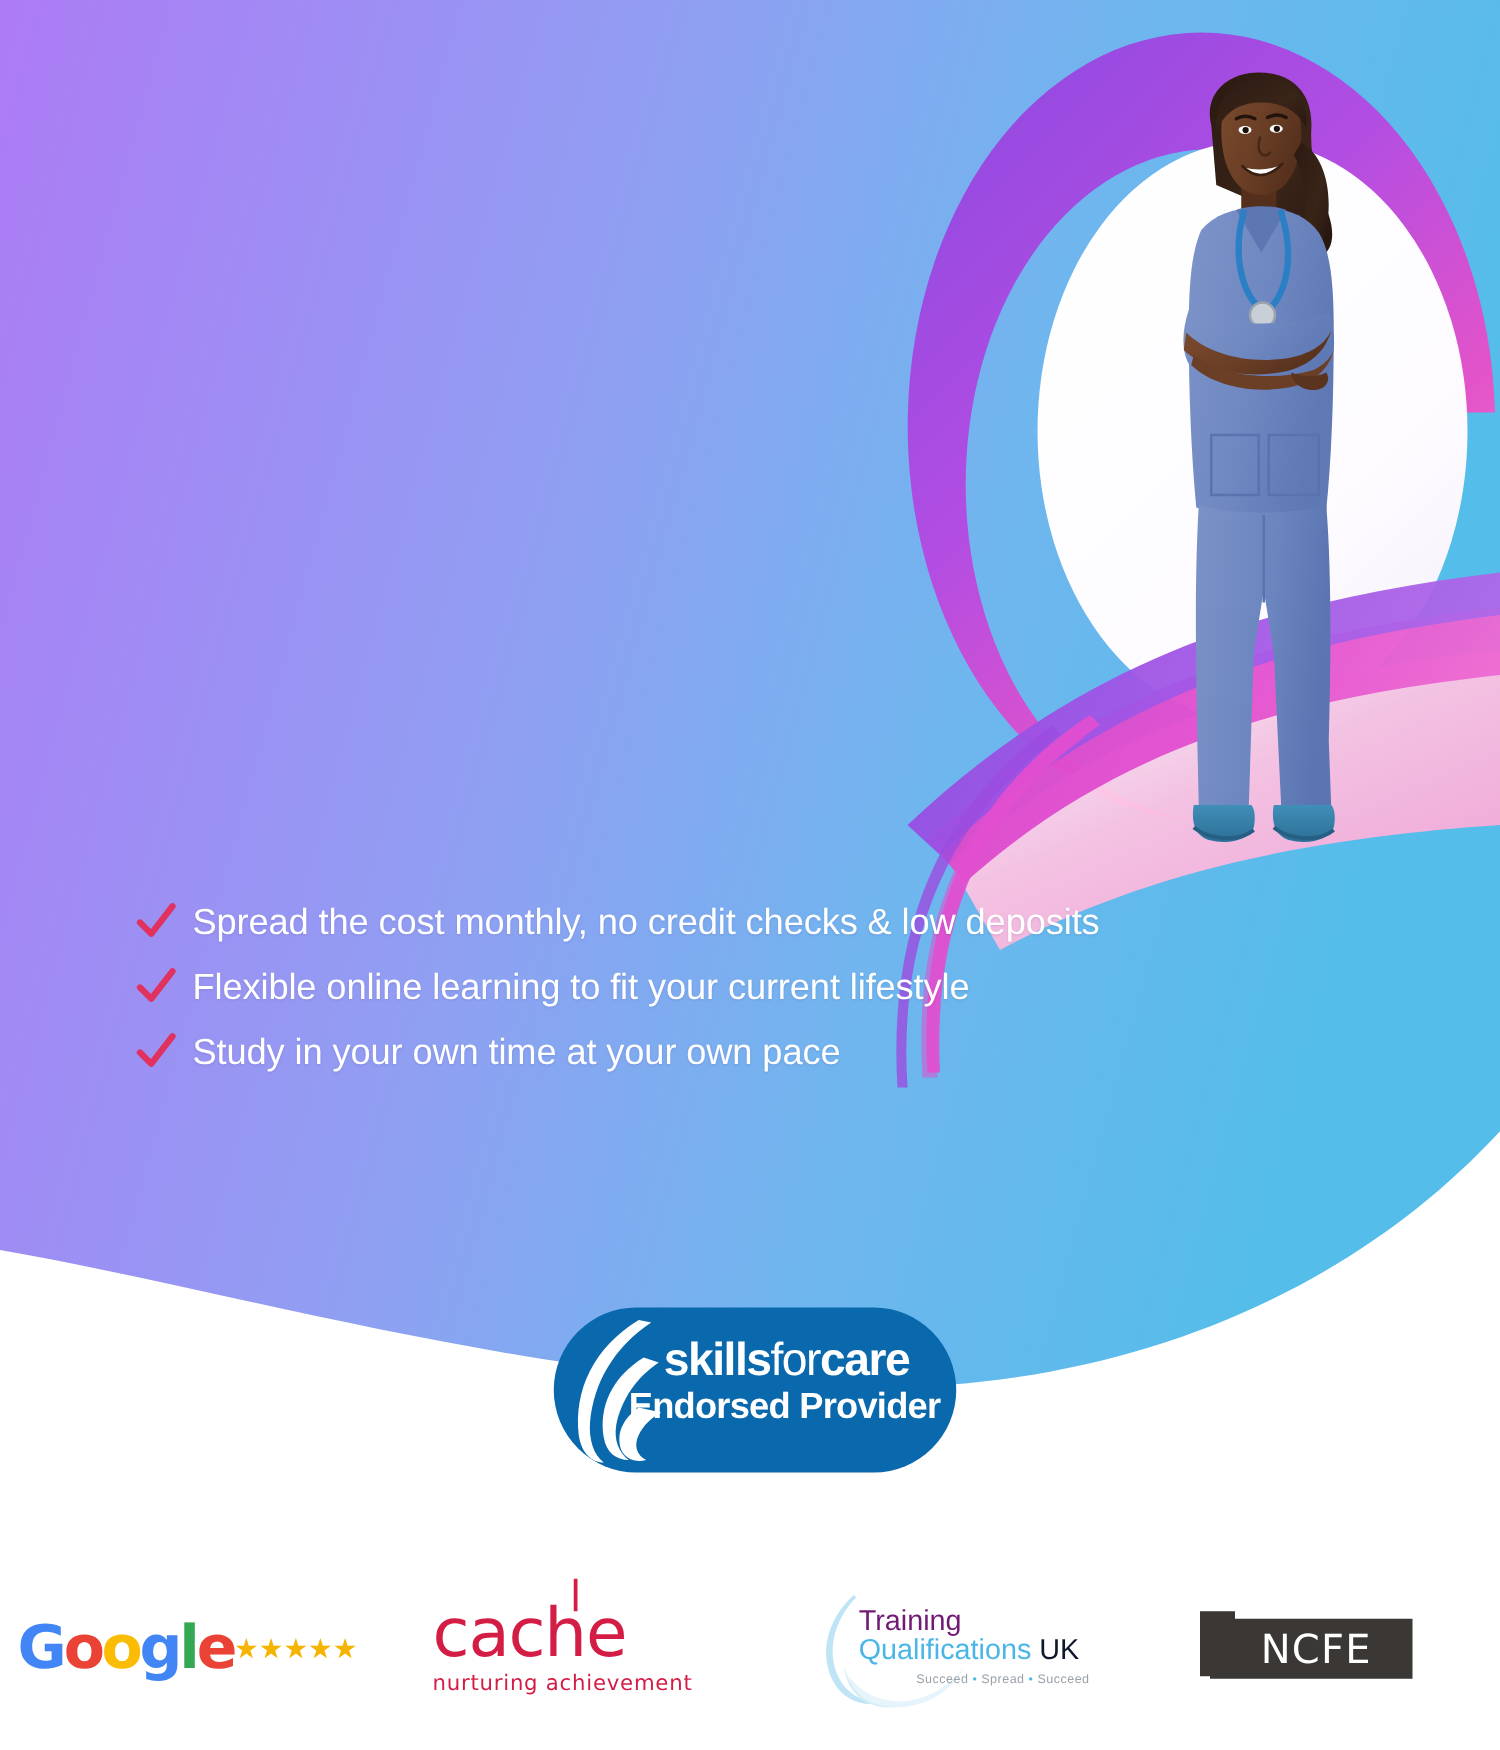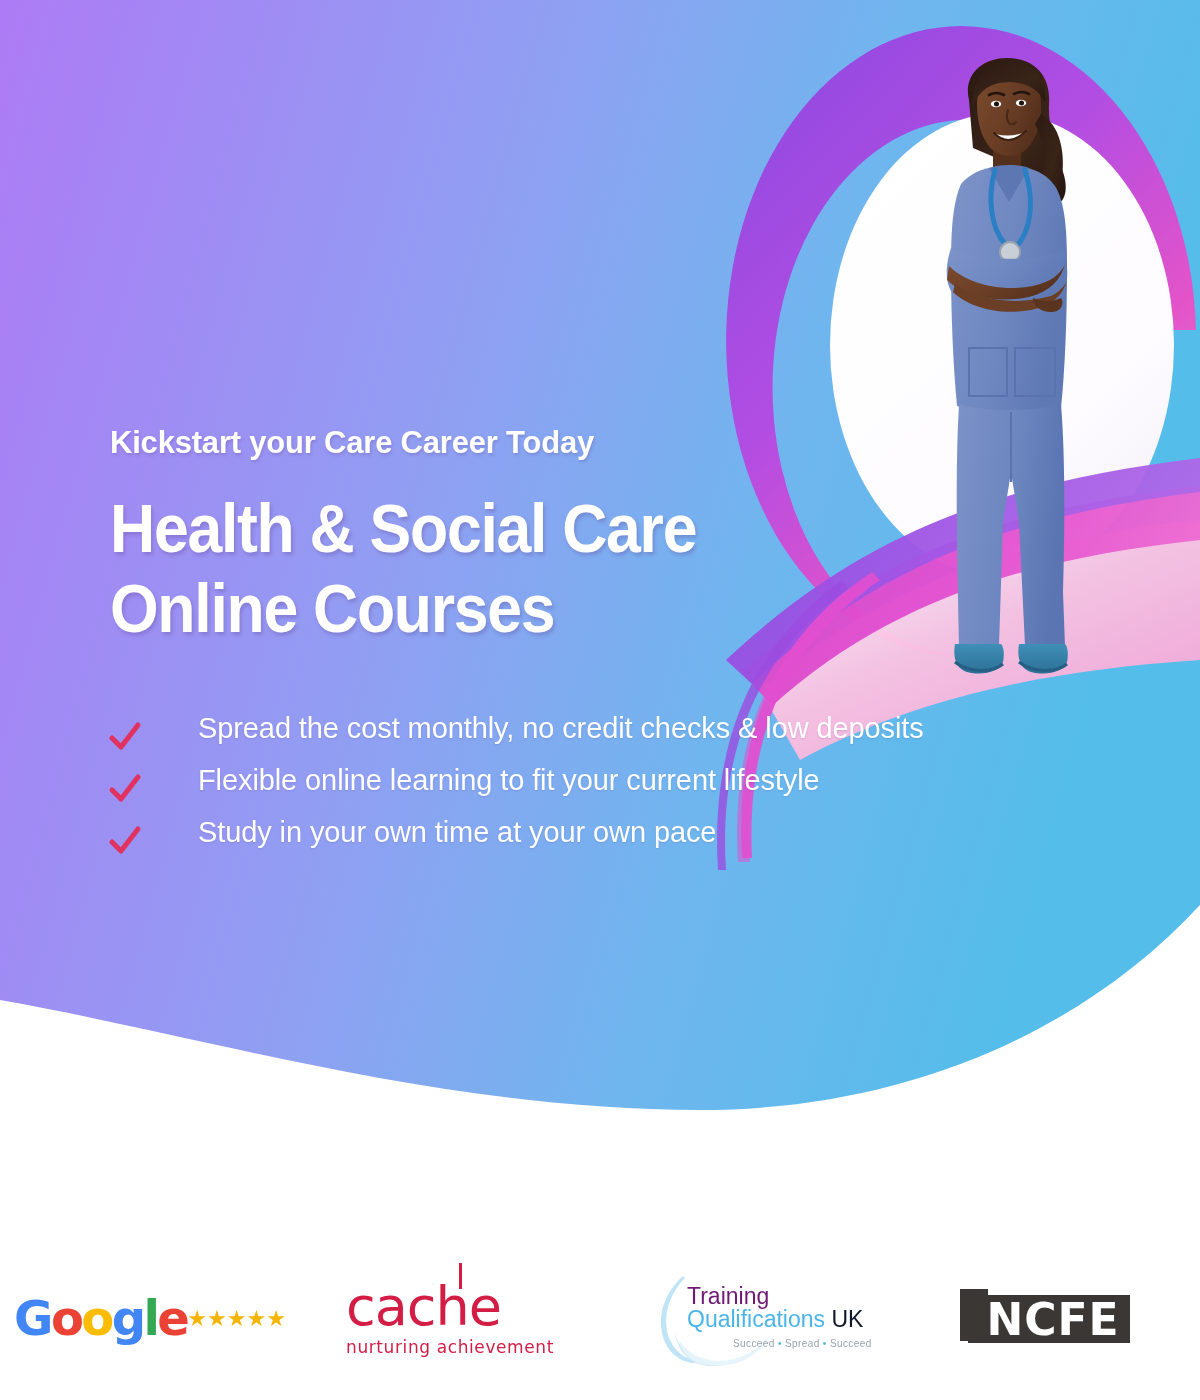--- a/index.html
+++ b/index.html
@@ -76,23 +76,23 @@
     left: 108px;
     top: 712px;
     width: 980px;
     z-index: 8;
     margin: 0;
     padding: 0;
     list-style: none;
   }
   .bullet {
     display: flex;
+    align-items: center;
     height: 52px;
     margin-bottom: 0px;
-    gap: 44px;
   }
   .tick {
     width: 46px;
     flex: 0 0 46px;
     display: flex;
     align-items: center;
     justify-content: flex-start;
   }
   .tick svg { display:block; }
   .bullet-text {
@@ -231,22 +231,22 @@
     background: #3a3735;
   }
   .ncfe-main { left: 8px; top: 10px; width: 162px; height: 48px; }
   .ncfe-tl { left: 0px; top: 4px; width: 28px; height: 52px; }
   .ncfe-word {
     position: absolute;
     left: 12px; top: 10px;
     width: 162px; height: 48px;
     display:flex; align-items:center; justify-content:center;
     color:#ffffff;
-    font-size: 44px;
-    font-weight: bold;
+    font-size: 32px;
+    font-weight: normal;
     letter-spacing: 1px;
     font-family: "DejaVu Sans", sans-serif;
   }
 </style>
 </head>
 <body>
 
 <div id="banner">
 
   <div class="hero-bg">
@@ -430,27 +430,20 @@
 
       <path d="M40,592 C38,604 40,616 52,620 C68,624 84,620 88,610
                C90,600 88,594 86,592 Z" fill="url(#shoeG)"></path>
       <path d="M104,592 C102,604 104,616 116,620 C132,624 148,620 152,610
                C154,600 152,594 150,592 Z" fill="url(#shoeG)"></path>
       <path d="M40,610 C52,620 76,622 88,612" stroke="#255f84" stroke-width="3" fill="none"></path>
       <path d="M104,610 C116,620 140,622 152,612" stroke="#255f84" stroke-width="3" fill="none"></path>
     </svg>
   </div>
 
-  <div class="copy">
-    <div class="eyebrow">Kickstart your Care Career Today</div>
-    <h1 class="headline">
-      <span>Health &amp; Social Care</span><br>
-      <span>Online Courses</span>
-    </h1>
-  </div>
 
   <ul class="bullets">
     <li class="bullet">
       <span class="tick">
         <svg width="34" height="34" viewBox="0 0 34 34" aria-hidden="true">
           <path d="M4,17 L13,26 L30,4" stroke="#e0315f" stroke-width="5" fill="none" stroke-linecap="round" stroke-linejoin="round"></path>
         </svg>
       </span>
       <span class="bullet-text">Spread the cost monthly, no credit checks &amp; low deposits</span>
     </li>
@@ -465,20 +458,34 @@
     <li class="bullet">
       <span class="tick">
         <svg width="34" height="34" viewBox="0 0 34 34" aria-hidden="true">
           <path d="M4,17 L13,26 L30,4" stroke="#e0315f" stroke-width="5" fill="none" stroke-linecap="round" stroke-linejoin="round"></path>
         </svg>
       </span>
       <span class="bullet-text">Study in your own time at your own pace</span>
     </li>
   </ul>
 
+  <div class="sfc-badge">
+    <svg class="sfc-swoosh" viewBox="0 0 90 120">
+      <path d="M58,4 C22,26 6,60 10,96 C12,110 20,118 30,118
+               C22,112 18,100 19,86 C22,54 38,26 68,6 Z" fill="#ffffff"></path>
+      <path d="M62,34 C36,50 26,74 30,98 C32,110 40,116 50,116
+               C42,110 38,100 40,88 C44,68 56,50 74,38 Z" fill="#ffffff"></path>
+      <path d="M58,74 C44,84 40,96 44,108 C48,116 56,118 64,116
+               C56,112 54,104 58,96 C62,88 68,82 76,78 Z" fill="#ffffff"></path>
+    </svg>
+    <div class="sfc-text">
+      <div class="sfc-line1"><span class="b">skills</span><span class="l">for</span><span class="b">care</span></div>
+      <div class="sfc-line2">Endorsed Provider</div>
+    </div>
+  </div>
 
   <div class="logos">
 
     <div class="logo-cell">
       <div class="google-word"><span class="g1">G</span><span class="g2">o</span><span class="g3">o</span><span class="g4">g</span><span class="g5">l</span><span class="g6">e</span></div>
       <div class="stars">★★★★★</div>
     </div>
 
     <div class="logo-cell">
       <div class="cache-wrap">

